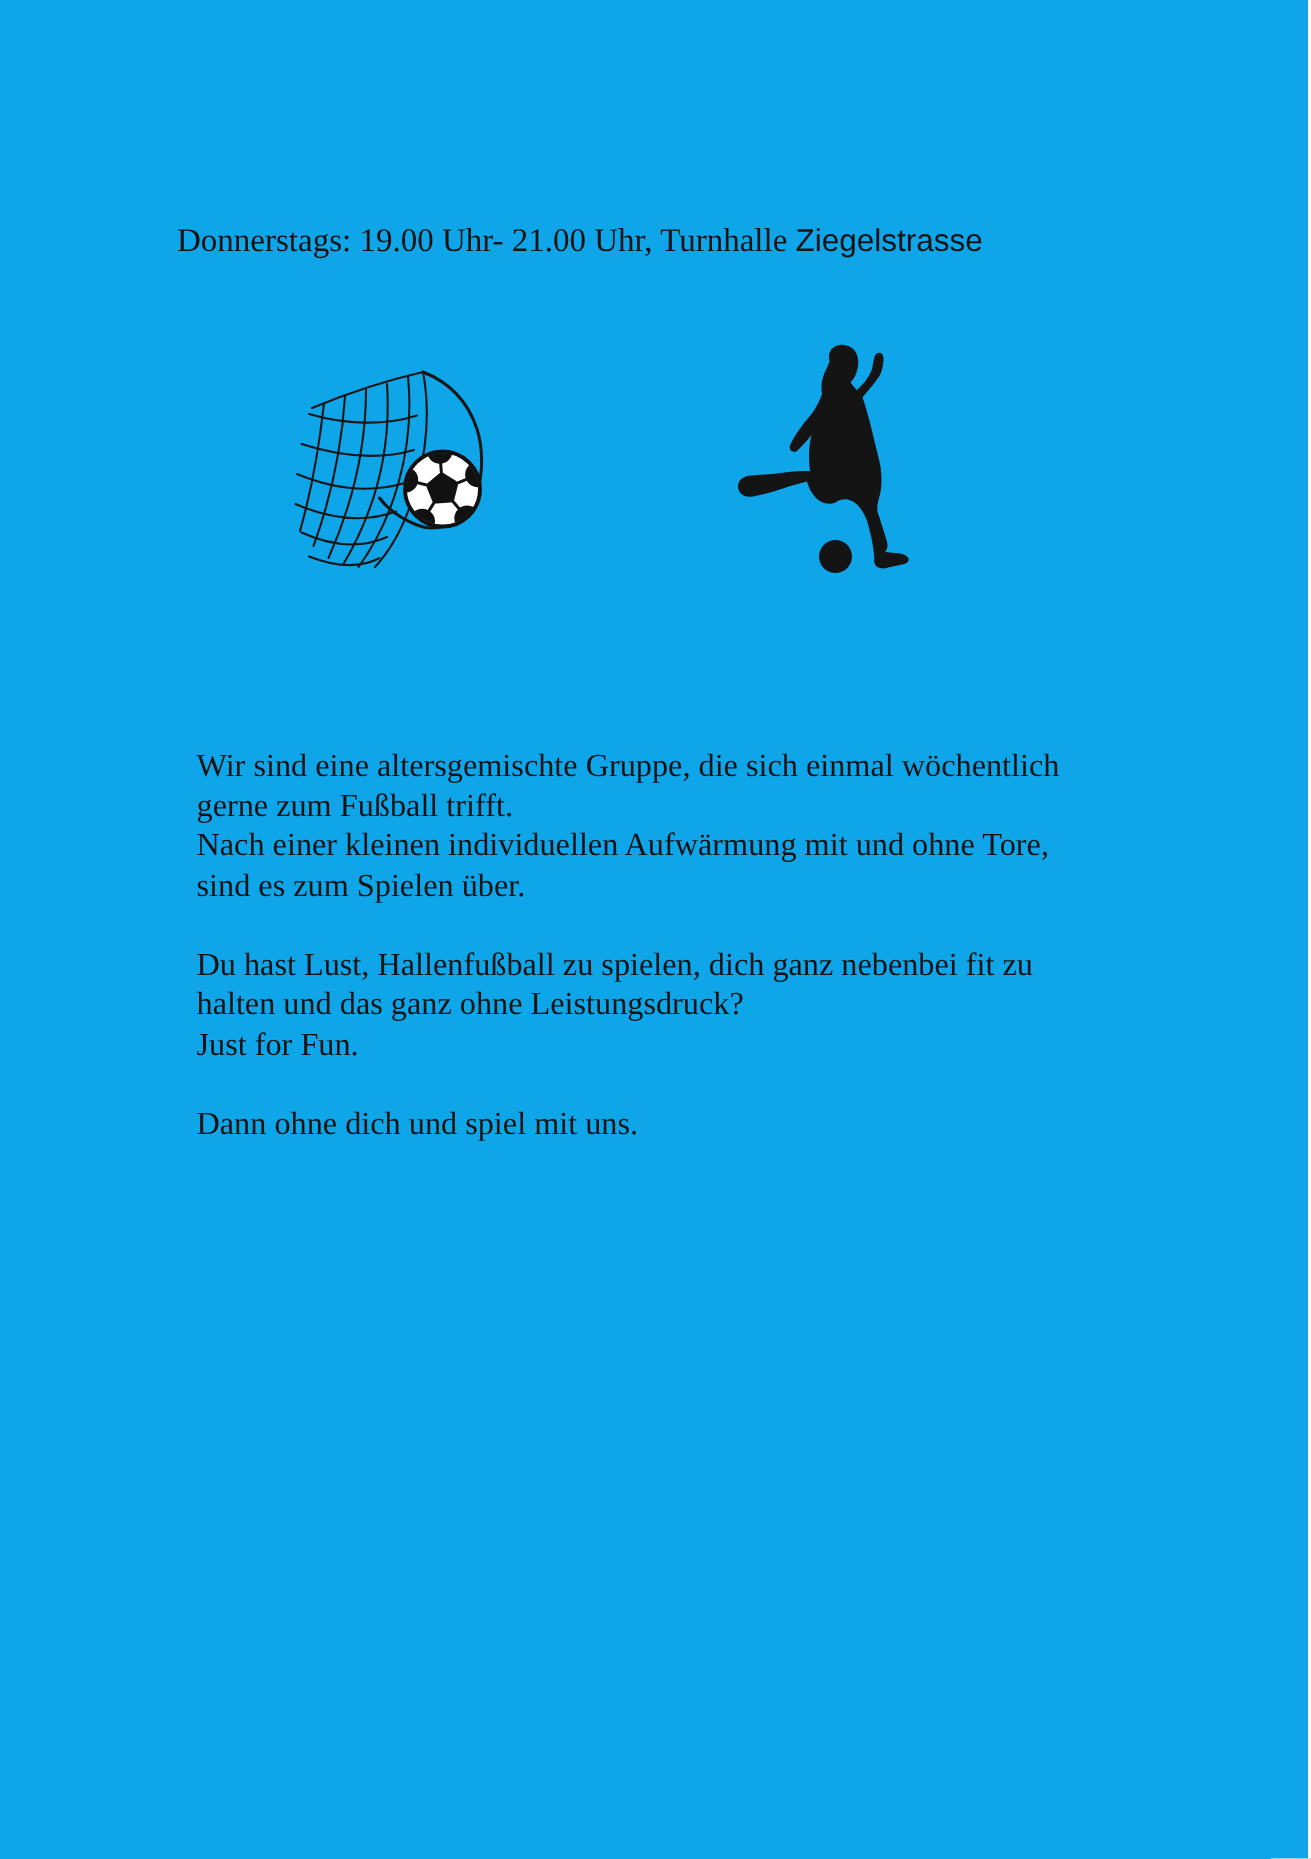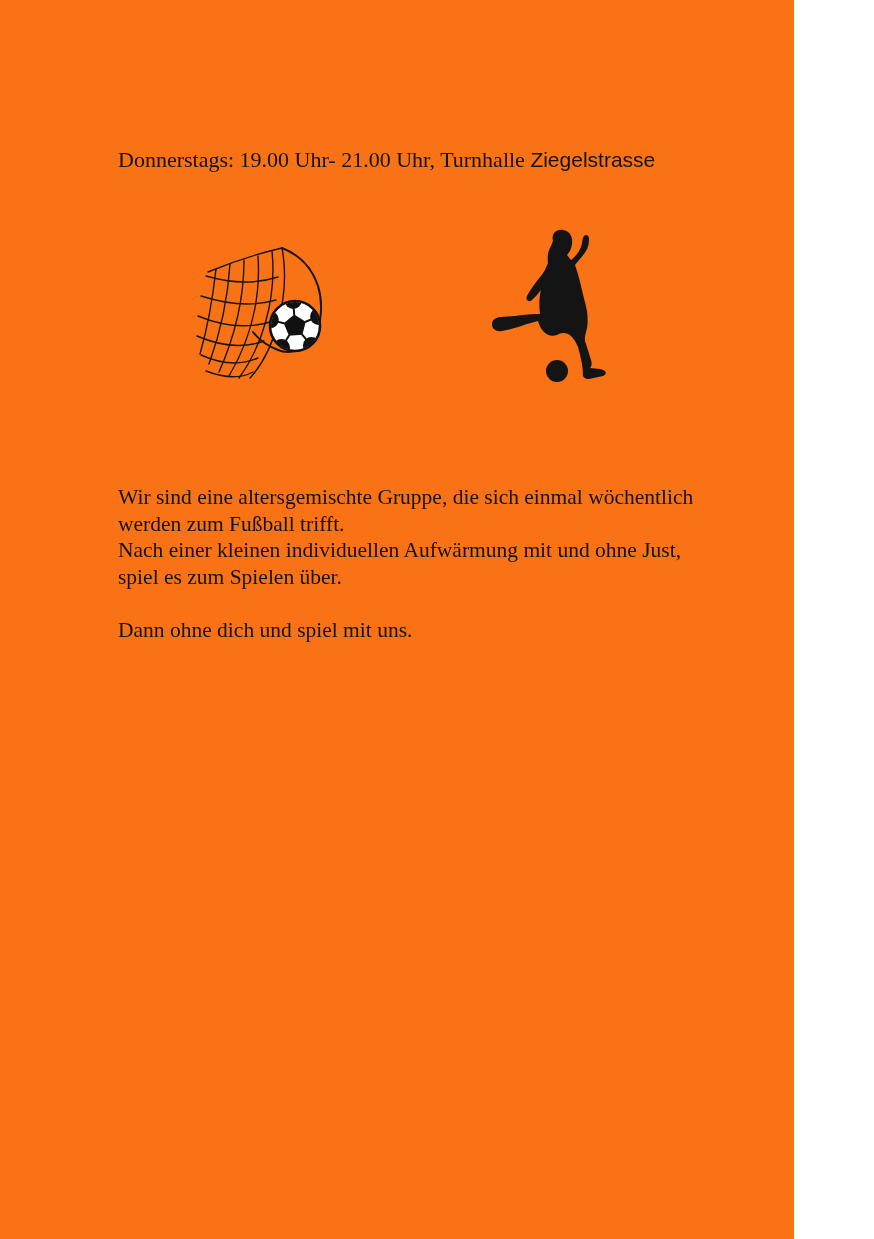--- a/index.html
+++ b/index.html
@@ -1,20 +1,20 @@
 <!DOCTYPE html>
 <html><head>
 <meta charset="utf-8">
 <style>
   html, body { margin: 0; padding: 0; background: #ffffff; }
   .page {
     position: relative;
-    width: 794px;
+    width: 872px;
     height: 1239px;
-    background: #f97316;
+    background: #0ea5e9;
     overflow: hidden;
     font-family: "Liberation Serif", serif;
     color: #131313;
   }
   .header {
     position: absolute;
     left: 118px;
     top: 147px;
     font-size: 22px;
     line-height: 26px;
@@ -25,21 +25,21 @@
   .illu-net    { position: absolute; left: 196px; top: 246px; width: 136px; height: 146px; }
   .illu-player { position: absolute; left: 487px; top: 227px; width: 132px; height: 166px; }
   .illu-net svg, .illu-player svg { display: block; }
   .body-text {
     position: absolute;
     left: 118px;
     top: 484px;
     font-size: 21.5px;
     line-height: 26.5px;
   }
-  .body-text p { margin: 0; }
+  .body-text p { margin: 13px; }
   .body-text p + p { margin-top: 26.5px; }
   .line { display: block; white-space: nowrap; }
 </style>
 </head>
 <body>
 
 <div class="page">
 
   <div class="header"><span class="serif-part">Donnerstags: 19.00 Uhr- 21.00 Uhr, Turnhalle </span><span class="sans-part">Ziegelstrasse</span></div>
 
@@ -125,22 +125,27 @@
         C 57 45 59 41 61 36
         C 60 30 61 24 64 19
         Z"></path>
       <circle cx="70" cy="144" r="11" fill="#141414"></circle>
     </svg>
   </div>
 
   <div class="body-text">
     <p>
       <span class="line">Wir sind eine altersgemischte Gruppe, die sich einmal wöchentlich</span>
-      <span class="line">werden zum Fußball trifft.</span>
-      <span class="line">Nach einer kleinen individuellen Aufwärmung mit und ohne Just,</span>
-      <span class="line">spiel es zum Spielen über.</span>
+      <span class="line">gerne zum Fußball trifft.</span>
+      <span class="line">Nach einer kleinen individuellen Aufwärmung mit und ohne Tore,</span>
+      <span class="line">sind es zum Spielen über.</span>
+    </p>
+    <p>
+      <span class="line">Du hast Lust, Hallenfußball zu spielen, dich ganz nebenbei fit zu</span>
+      <span class="line">halten und das ganz ohne Leistungsdruck?</span>
+      <span class="line">Just for Fun.</span>
     </p>
     <p>
       <span class="line">Dann ohne dich und spiel mit uns.</span>
     </p>
   </div>
 
 </div>
 
 </body></html>

